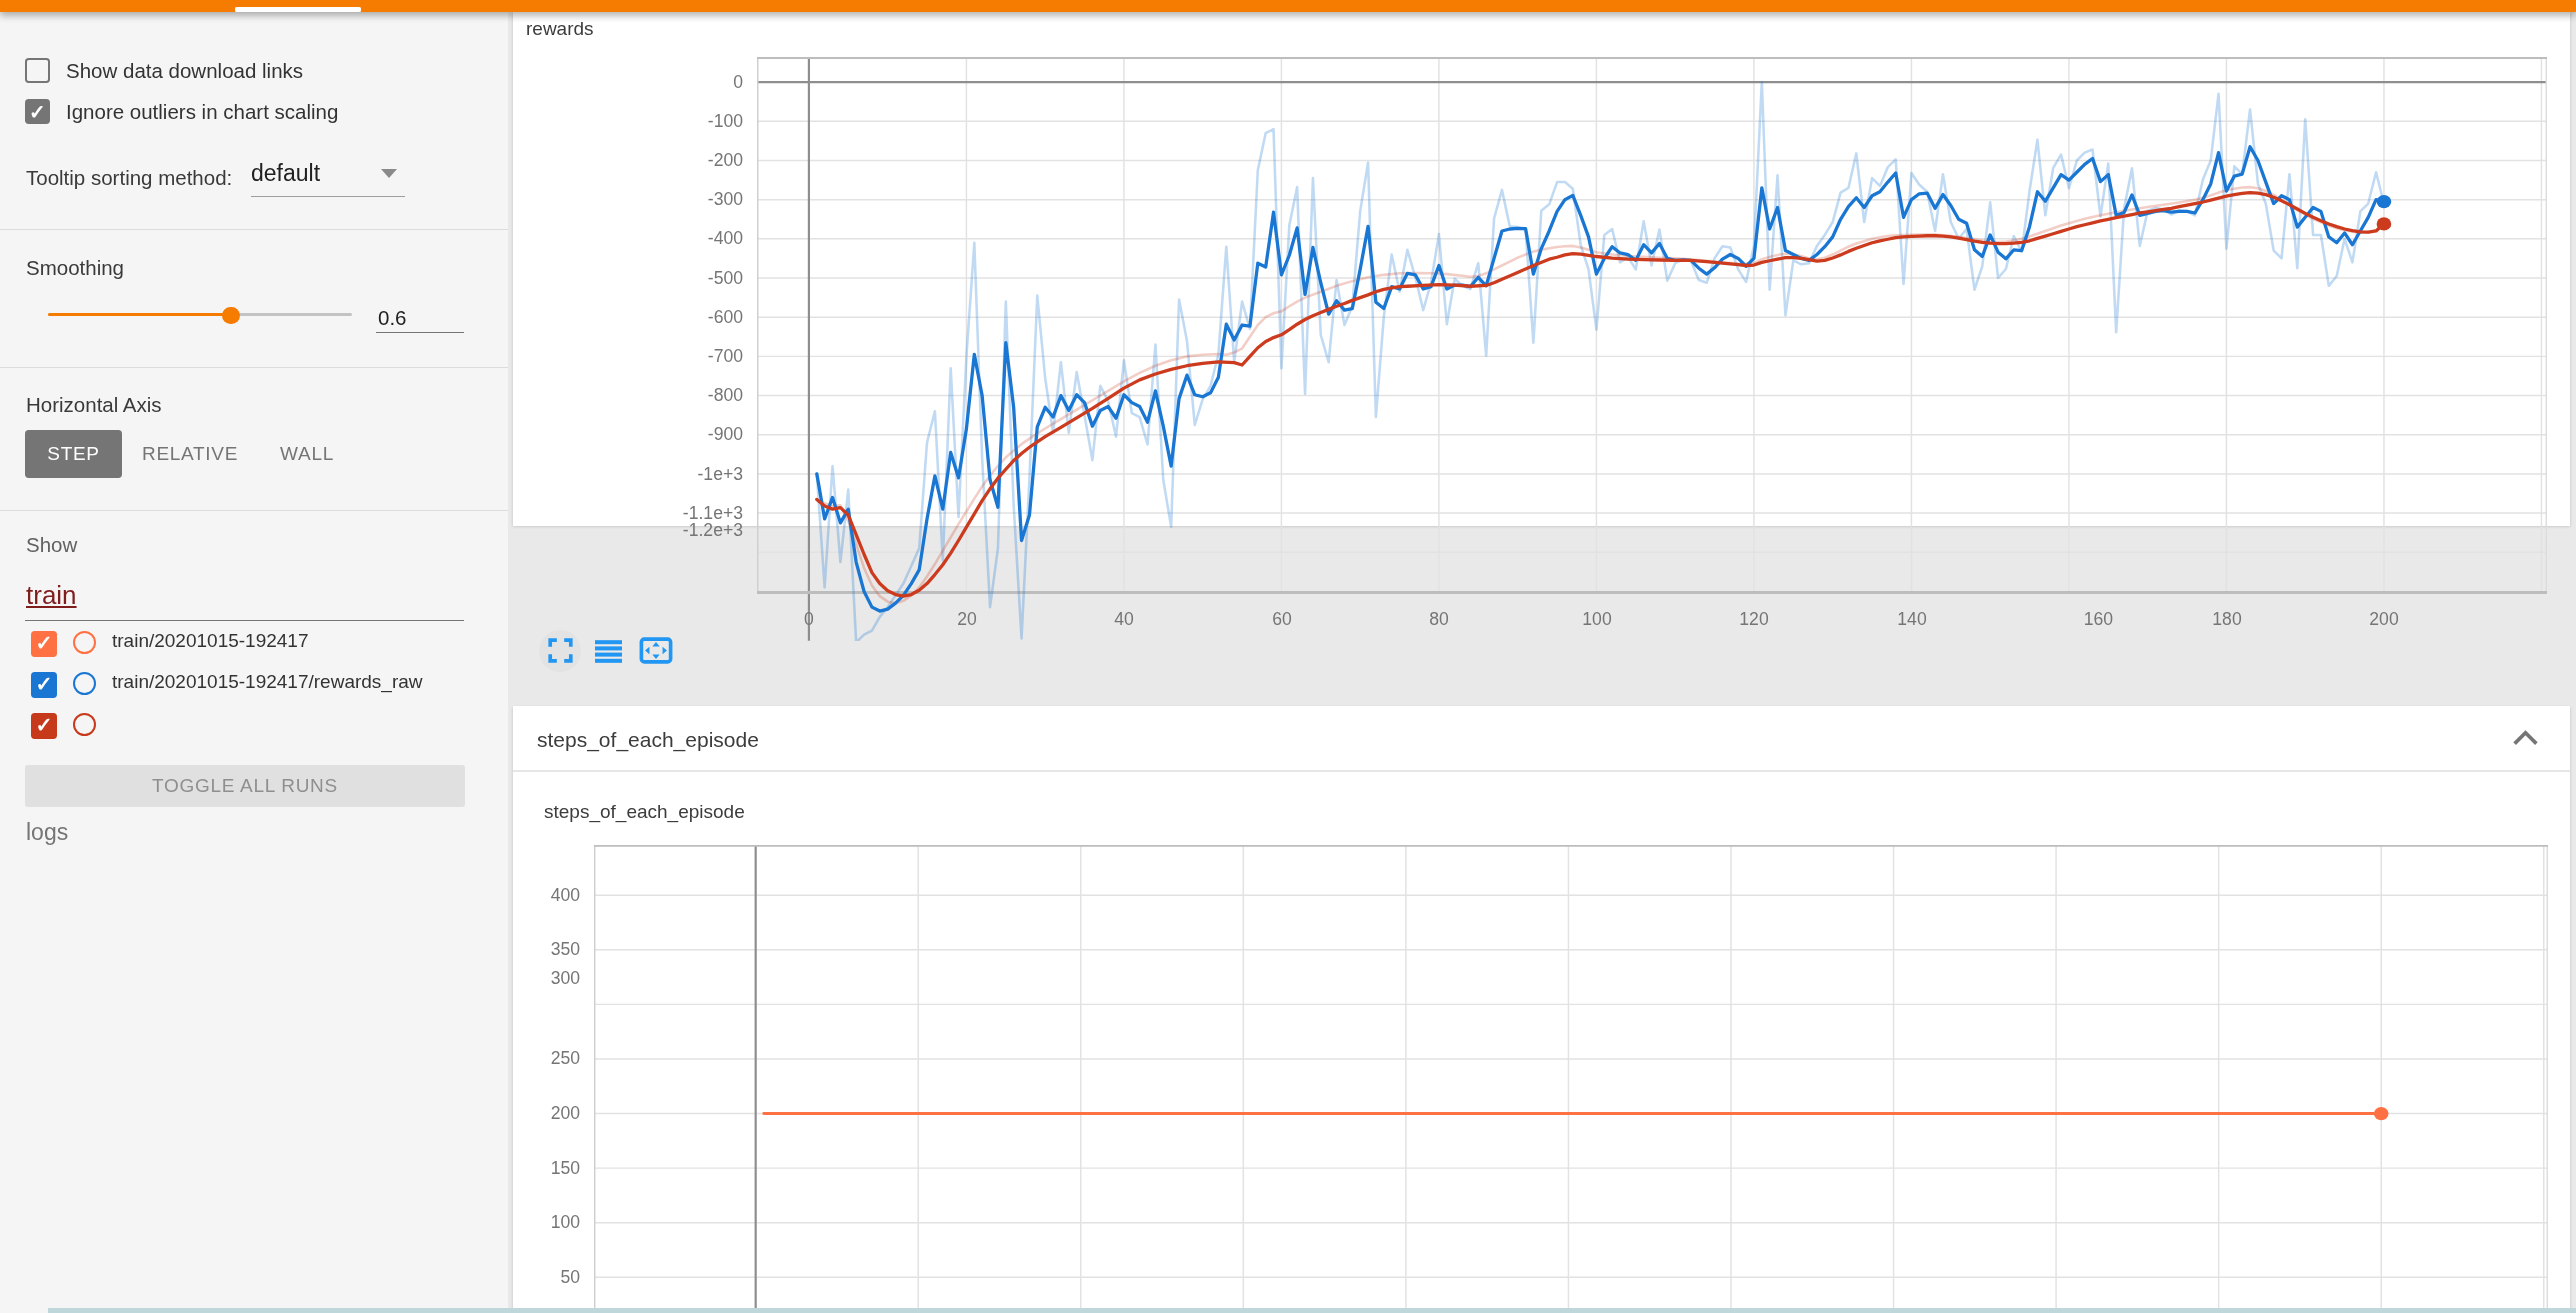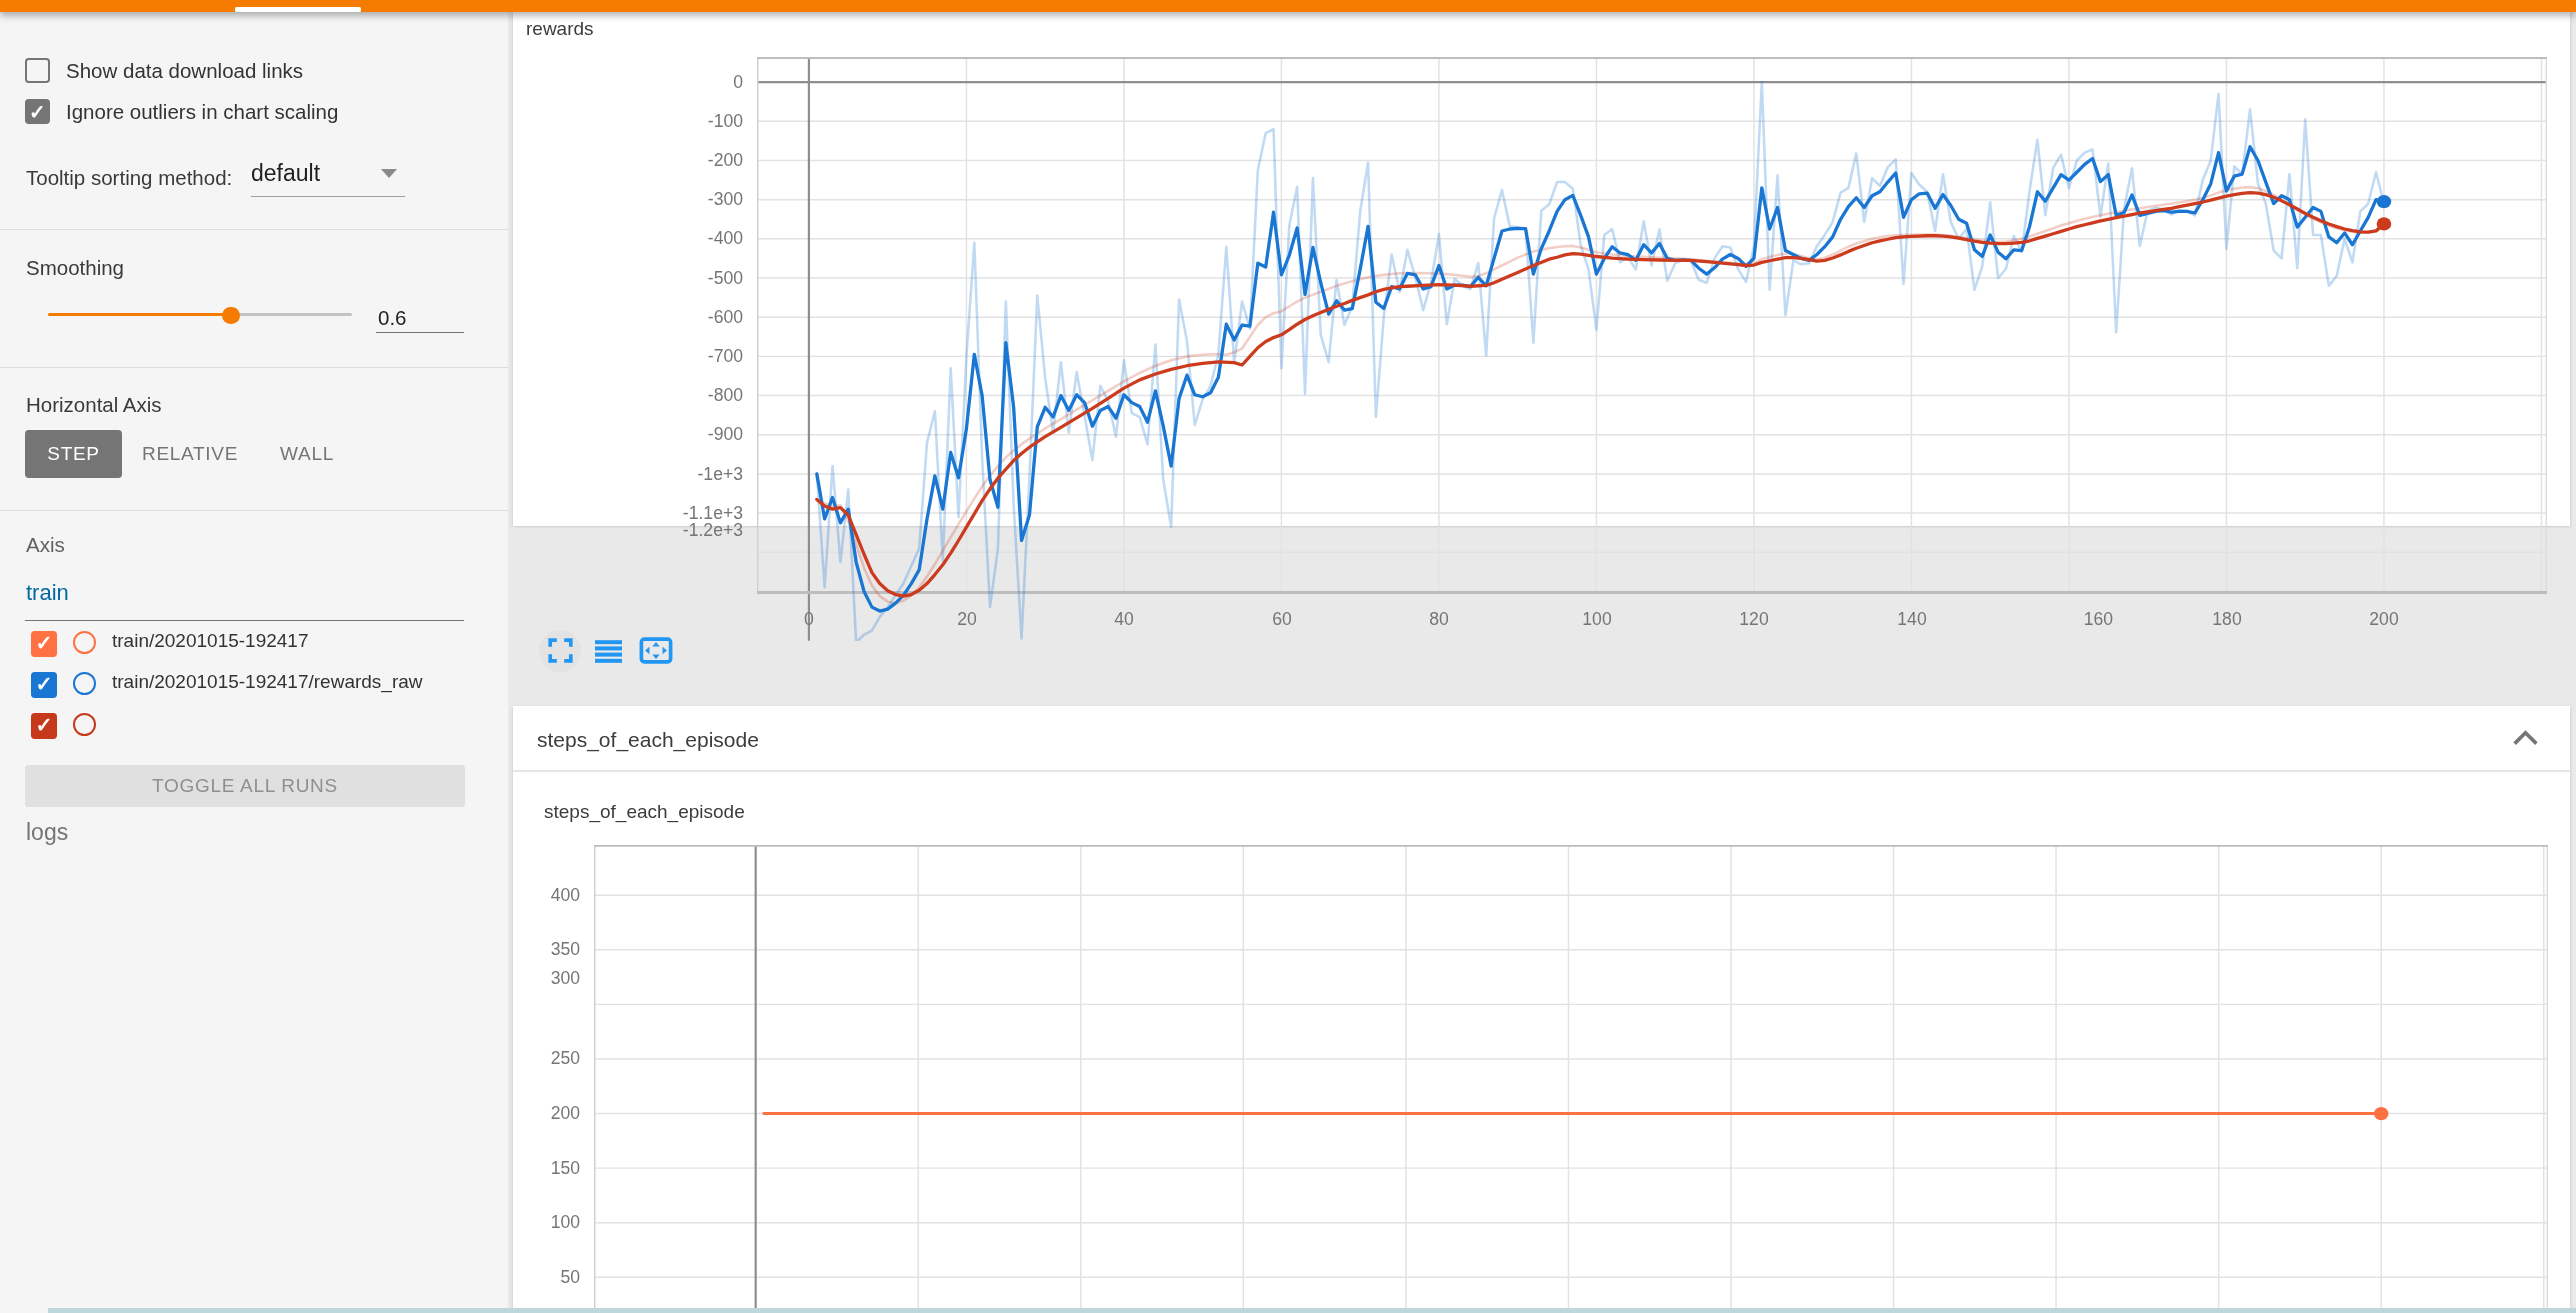--- a/index.html
+++ b/index.html
@@ -90,22 +90,22 @@
 
   <div class="side-label" style="left:26px;top:381px;">Horizontal Axis</div>
   <div id="axisButtons">
       <div class="seg-btn-active" style="left:25px;top:418px;width:97px;height:48px;">STEP</div>
       <div class="seg-btn" style="left:149px;top:418px;width:82px;height:48px;">RELATIVE</div>
       <div class="seg-btn" style="left:283px;top:418px;width:48px;height:48px;">WALL</div>
     </div>
 
   <div class="divider" style="top:498px;"></div>
 
-  <div class="side-label" style="left:26px;top:521px;color:#616161;">Axis</div>
-  <div class="side-label" style="left:26px;top:568px;color:#0369a1;font-size:22px;">train</div>
+  <div class="side-label" style="left:26px;top:521px;color:#616161;">Show</div>
+  <div class="side-label" style="left:26px;top:568px;color:#7f1d1d;font-size:26px;text-decoration:underline;">train</div>
   <div class="underline" style="left:25px;top:608px;width:439px;background:#757575;height:1.5px;"></div>
 
   <div id="runList">
       <div class="run-row" style="top:619px;">
         <div class="run-cbx" style="background:#ff7043;">
           <div class="mark">✓</div>
         </div>
         <div class="run-circ" style="border-color:#ff7043;"></div>
         <div class="run-name">train/20201015-192417</div>
       </div>

